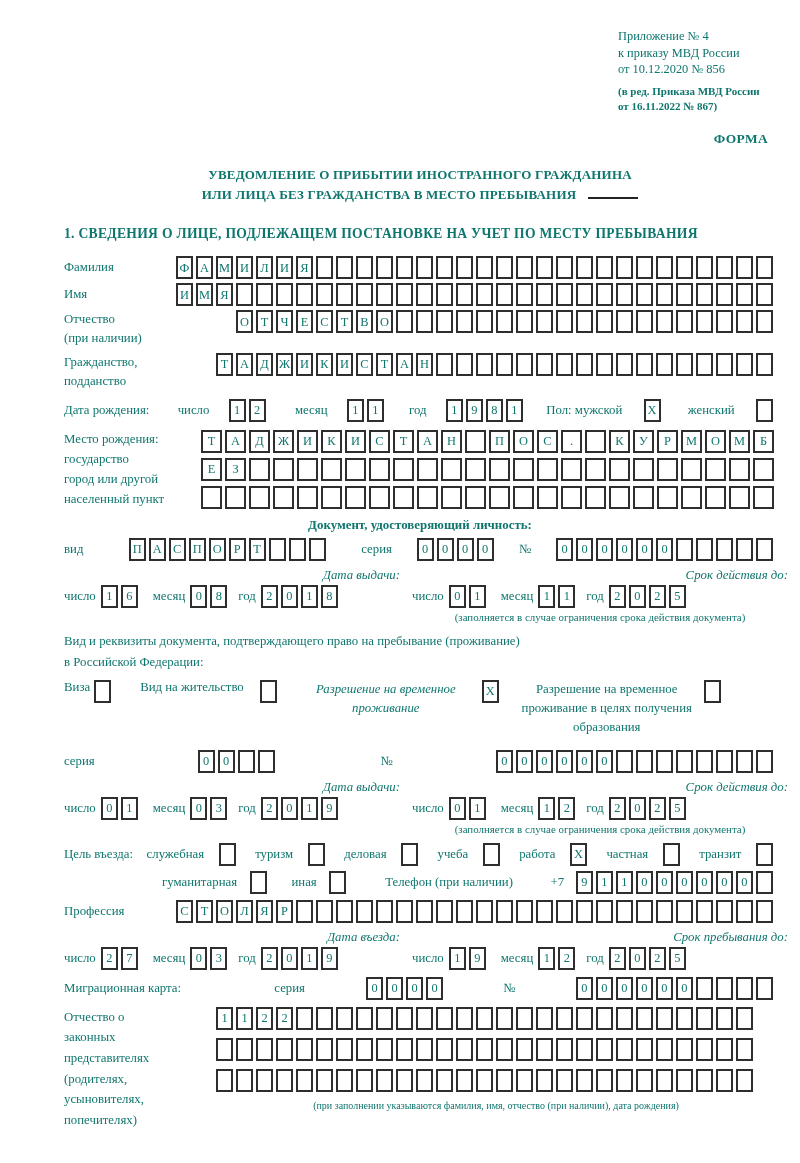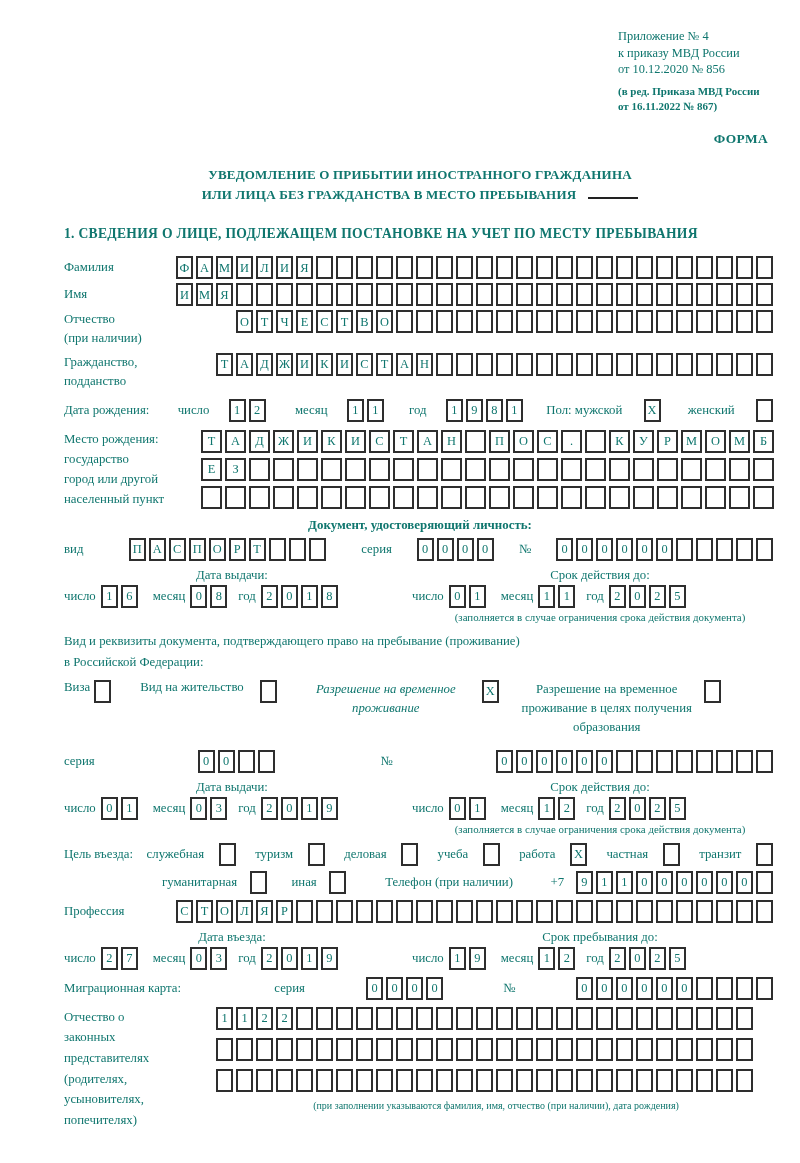--- a/index.html
+++ b/index.html
@@ -31,21 +31,21 @@
   .lw-pat{width:133px;}
   .lw-cit{width:109px;}
   .lw-bp{width:137px;line-height:1.55;}
   .lw-rep{width:116px;line-height:1.62;}
   .stack > .cells{margin-bottom:5px;display:flex;}
   
   .dgrow{display:flex;margin-top:7px;margin-bottom:2px;}
   .dcol{display:flex;flex-direction:column;}
   .dcol-l{width:336px;flex:none;}
   .dcol-r{width:376px;flex:none;margin-left:12px;}
-  .dtitle{text-align:center;font-size:12.8px;margin-bottom:2px;}
+  .dtitle{text-align:right;font-size:12.8px;margin-bottom:2px;font-style:italic;}
   .dline{display:flex;align-items:center;font-size:12.8px;}
   .dlab{margin-right:5px;}
   .mlab{margin-left:12px;margin-right:5px;}
   .ylab{margin-left:8px;margin-right:5px;}
   .fnote{font-size:10.9px;text-align:center;margin-top:3px;white-space:nowrap;}
   .dochead{text-align:center;font-weight:bold;font-size:12.9px;margin:4px 0 5px 0;}
   .intro{font-size:12.8px;line-height:1.6;margin-top:8px;}
   
   .permit-row{display:flex;align-items:flex-start;margin-top:8px;font-size:12.8px;}
   .pml{flex:none;text-align:center;line-height:1.5;}

